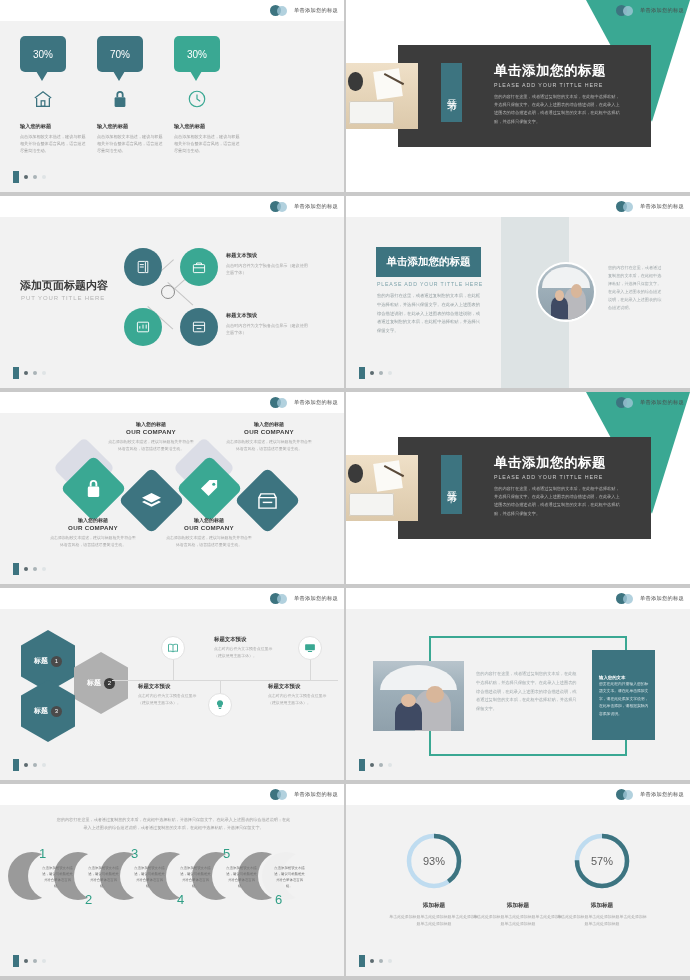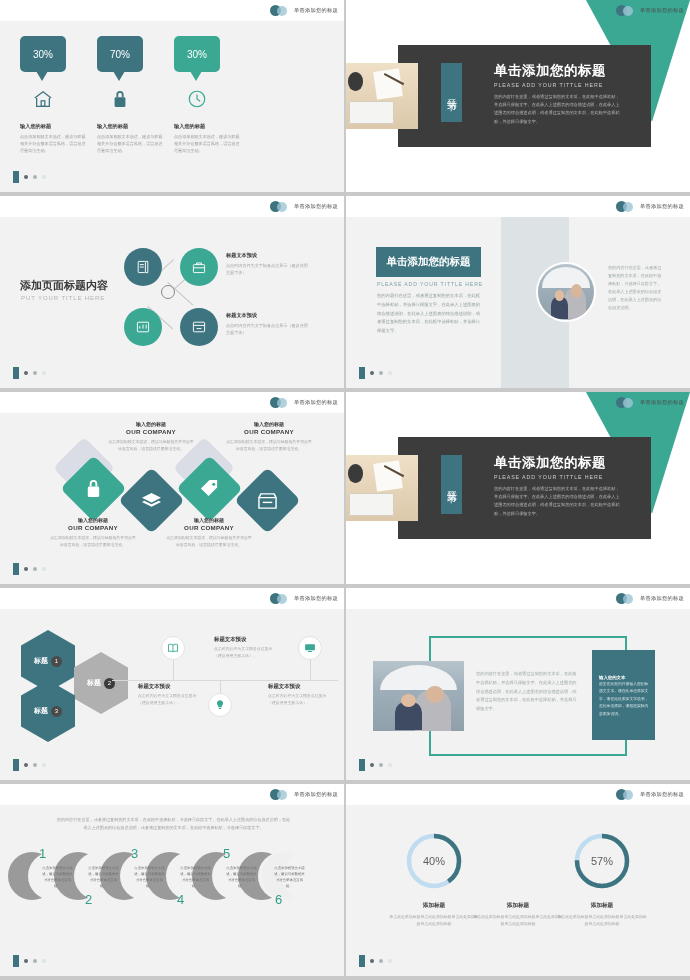--- a/index.html
+++ b/index.html
@@ -617,21 +617,21 @@
             <div class="c2"></div>
           </div>
         <div class="hdr-title">单击添加您的标题</div>
       </div>
 
       <div class="ring" style="left:58px; top:47px;">
         <svg width="60" height="60" viewBox="0 0 60 60">
           <circle cx="30" cy="30" r="25" fill="none" stroke="#bfdcf0" stroke-width="4.5"></circle>
           <circle id="arc0" cx="30" cy="30" r="25" fill="none" stroke="#3d7480" stroke-width="4.5" stroke-linecap="butt" transform="rotate(-90 30 30)" stroke-dasharray="62.83185307179587 157.07963267948966"></circle>
         </svg>
-        <div class="val">40%</div>
+        <div class="val">93%</div>
       </div>
       <div class="ring" style="left:226px; top:47px;">
         <svg width="60" height="60" viewBox="0 0 60 60">
           <circle cx="30" cy="30" r="25" fill="none" stroke="#bfdcf0" stroke-width="4.5"></circle>
           <circle id="arc2" cx="30" cy="30" r="25" fill="none" stroke="#3d7480" stroke-width="4.5" stroke-linecap="butt" transform="rotate(-90 30 30)" stroke-dasharray="117.80972450961724 157.07963267948966"></circle>
         </svg>
         <div class="val">57%</div>
       </div>
 
       <div class="r-lbl" style="left:42px; top:118px;">

